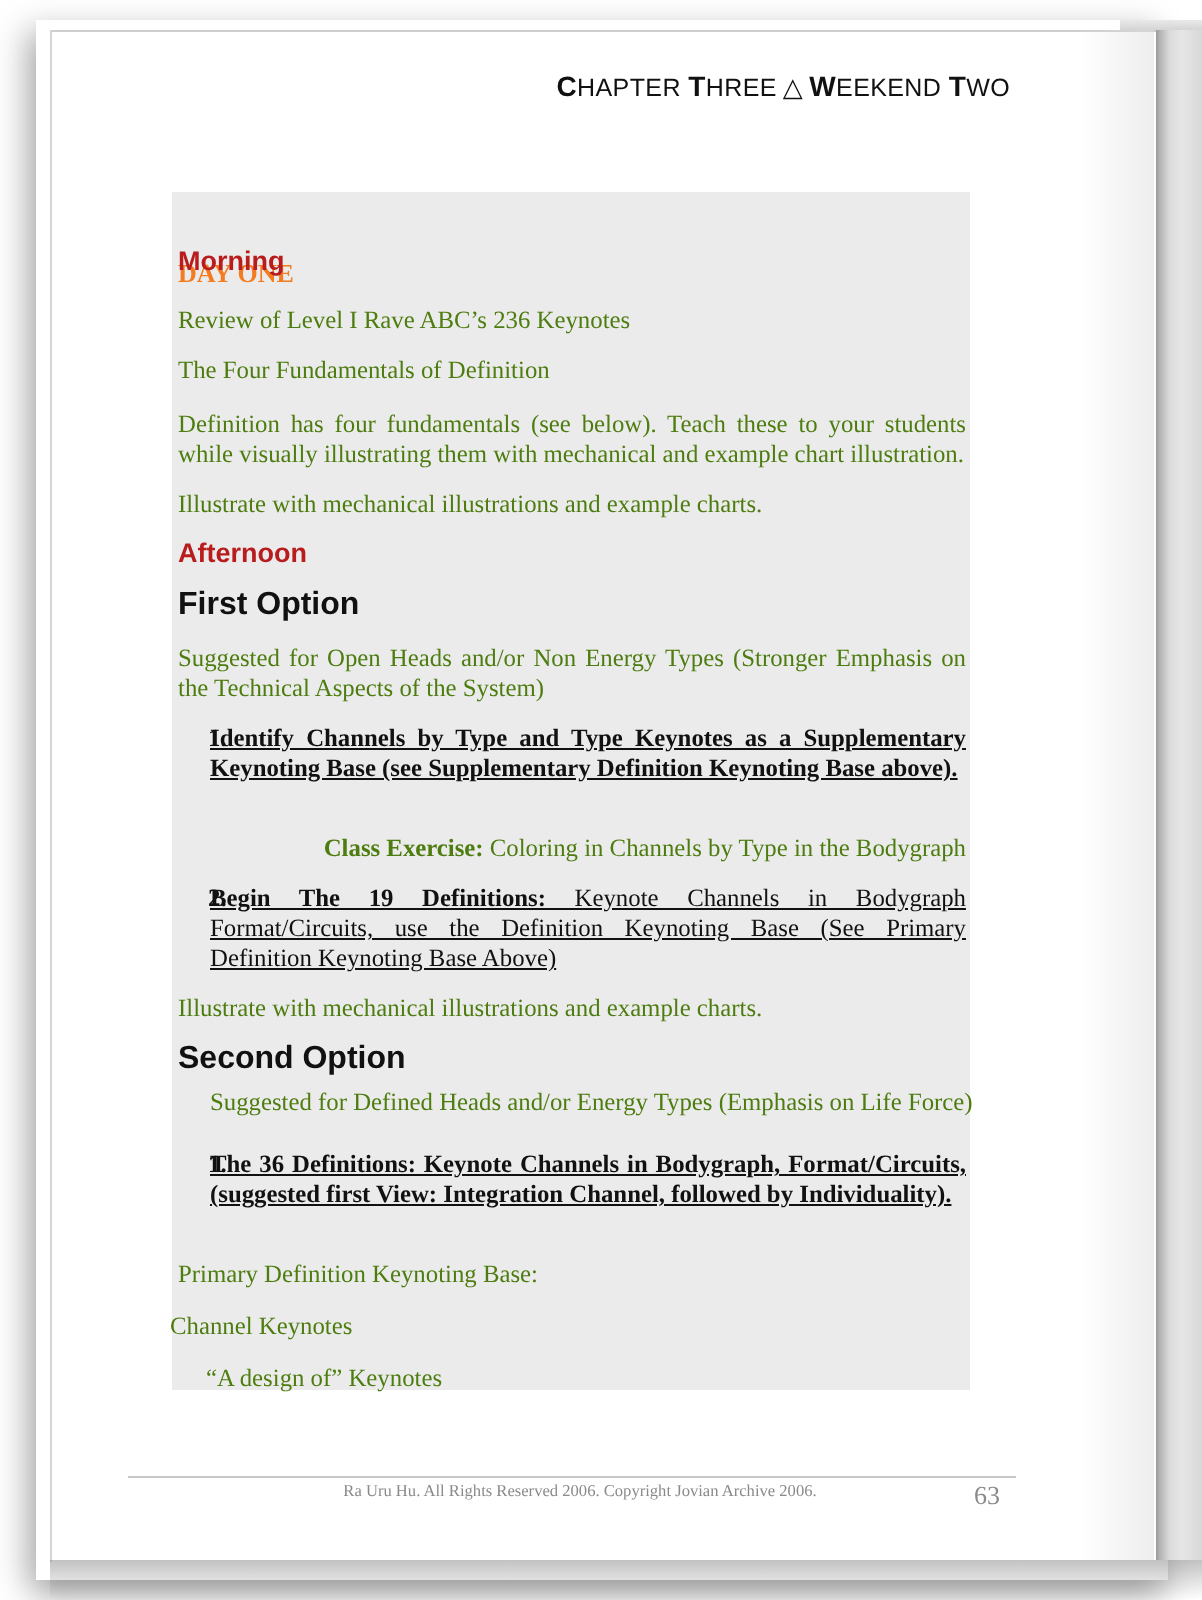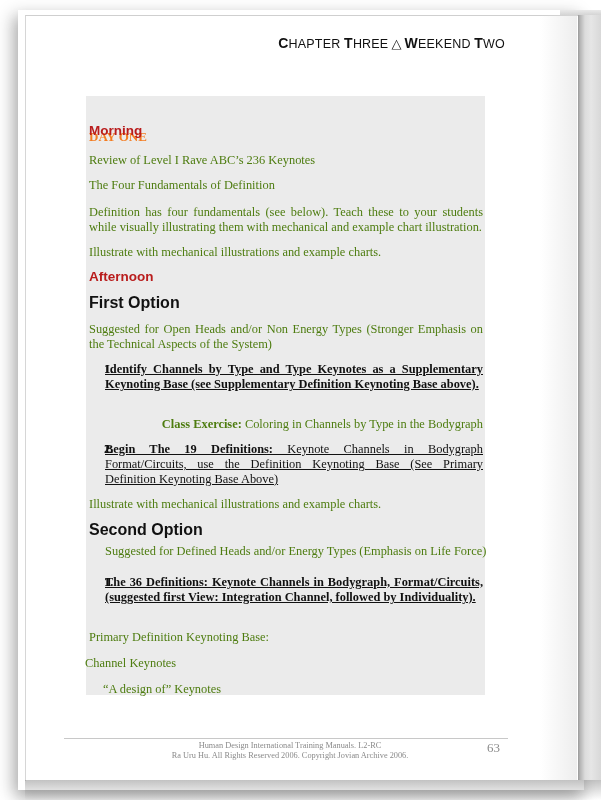--- a/index.html
+++ b/index.html
@@ -131,16 +131,15 @@
   <span class="n">1.</span>
   <div class="body bold">The 36 Definitions: Keynote Channels in Bodygraph, Format/Circuits, (suggested first View: Integration Channel, followed by Individuality).</div>
 </div>
 
 <div class="txt" style="top:630px;">Primary Definition Keynoting Base:</div>
 <div class="txt" style="top:656px; left:85px; width:380px;">Channel Keynotes</div>
 <div class="txt" style="top:682px; left:103px; width:380px;">“A design of” Keynotes</div>
 
 <div class="footer-line"></div>
 <div class="footer-text">
-  <div>Human Design International Training Manuals.   L2-RC</div>
   <div>Ra Uru Hu. All Rights Reserved 2006. Copyright Jovian Archive 2006.</div>
 </div>
 <div class="page-number">63</div>
 
 </body></html>

